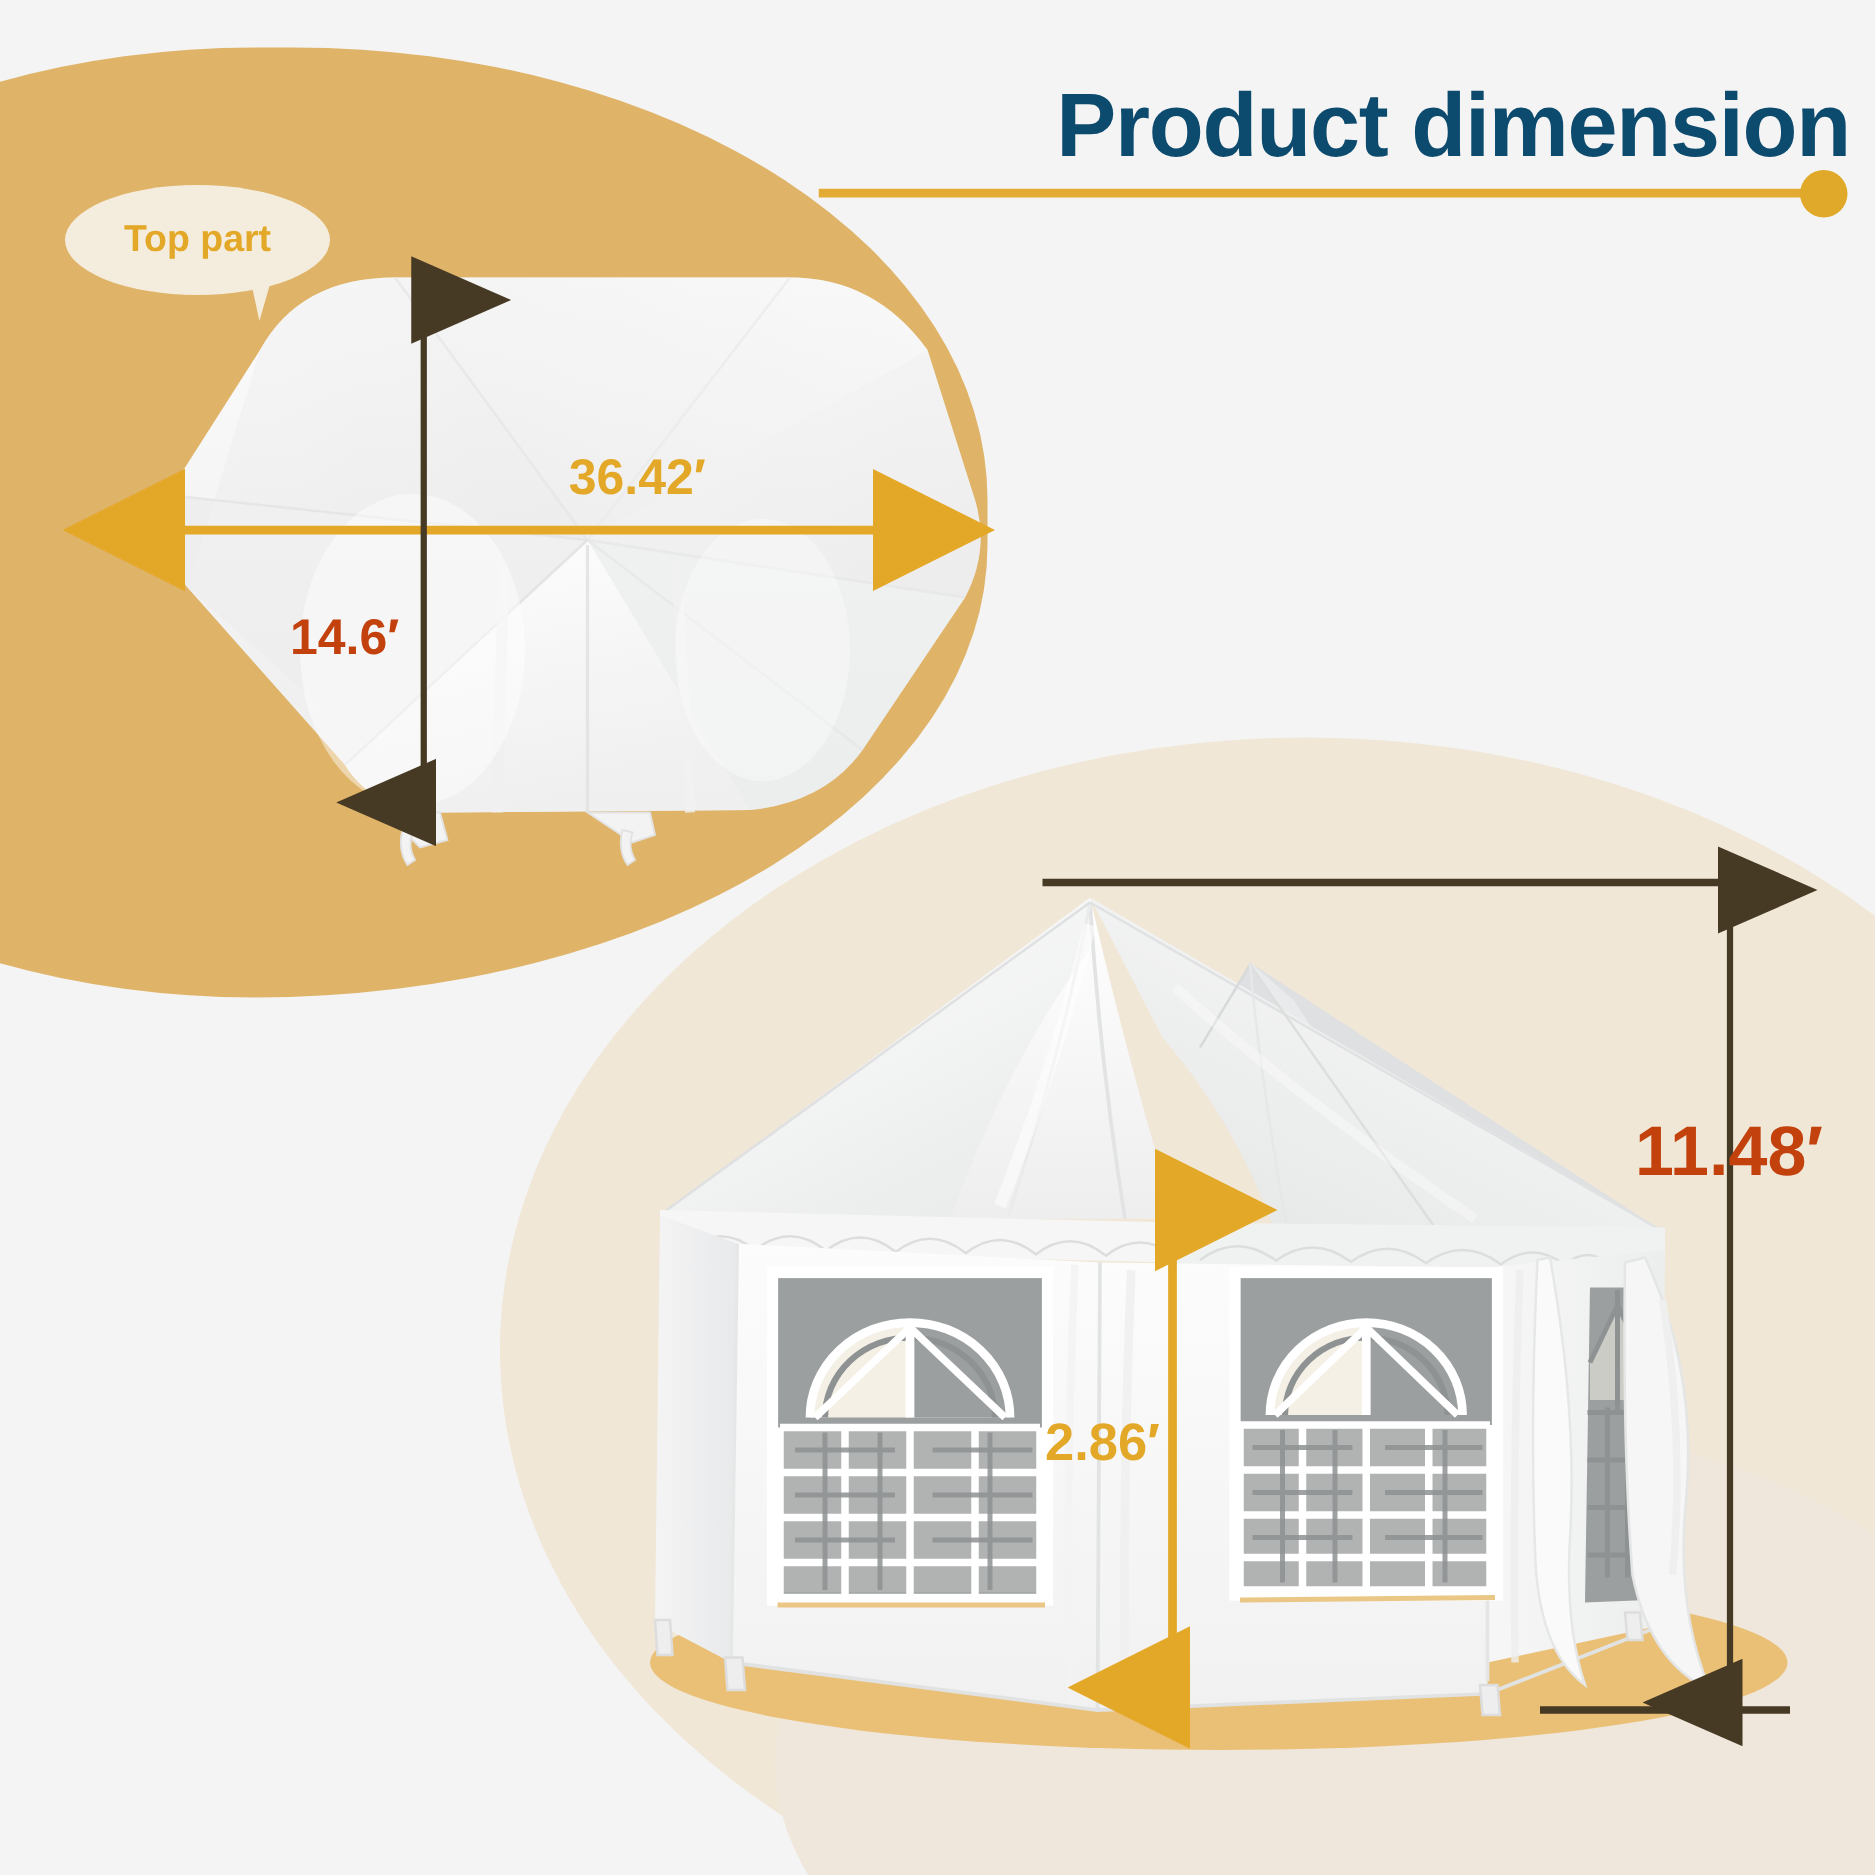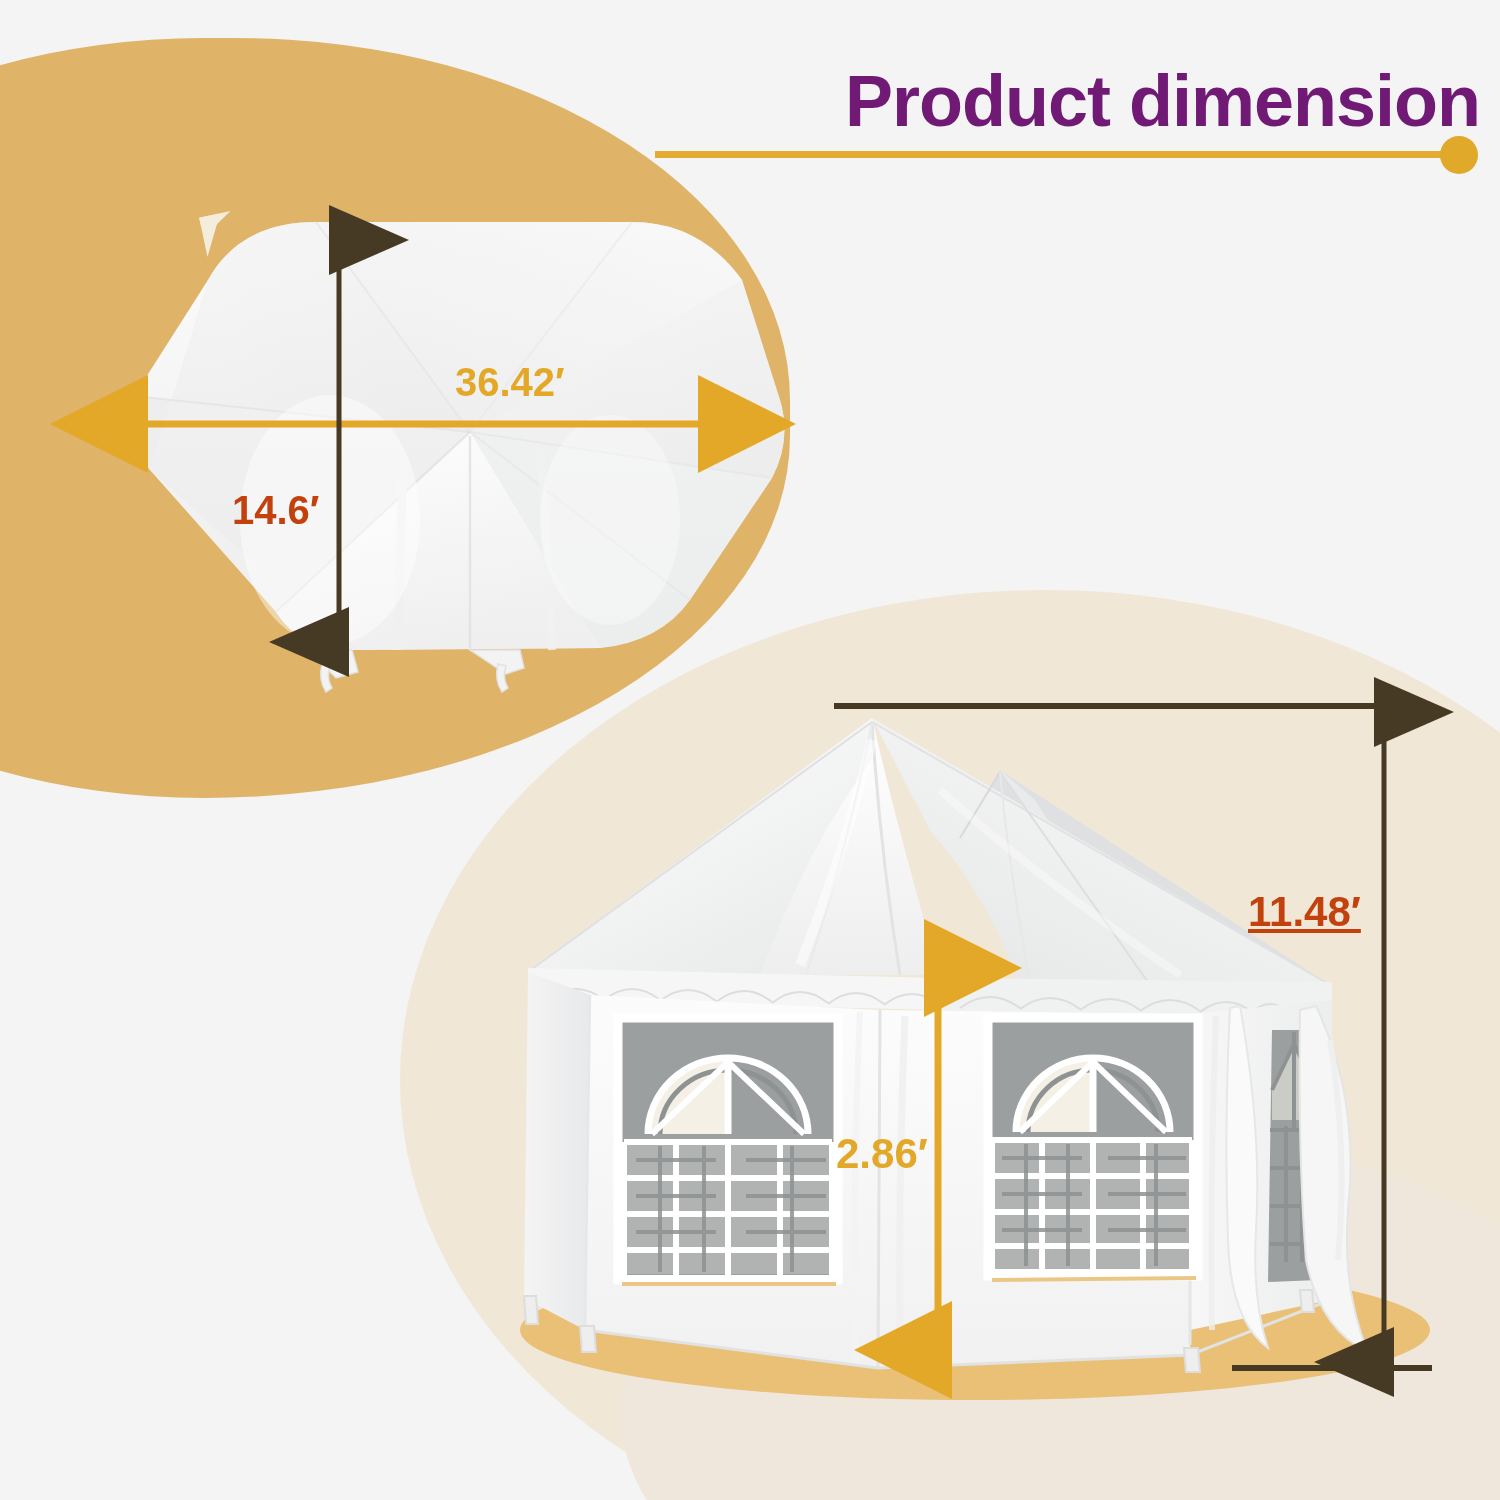--- a/index.html
+++ b/index.html
@@ -52,21 +52,21 @@
     color:#f2e8d8;
     letter-spacing:-2px;
     white-space:nowrap;
   }
   .title{
     position:absolute;
     right:20px;top:62px;
     z-index:4;
     font-size:72px;line-height:78px;
     font-weight:bold;
-    color:#701a75;
+    color:#0c4a6e;
     letter-spacing:-1px;
     white-space:nowrap;
     text-align:right;
   }
   .title-rule{
     position:absolute;
     left:655px;top:151px;width:800px;height:7px;
     background:#e3ab33;
     z-index:4;
   }
@@ -108,21 +108,21 @@
   .art-top{z-index:5;}
   .dims{position:absolute;left:0;top:0;width:1500px;height:1500px;z-index:7;}
 
   .dim-text{
     position:absolute;z-index:8;font-weight:bold;white-space:nowrap;
   }
   .dim-gold{color:#e3a827;}
   .dim-dark{color:#c2410c;}
   .t-1991{left:455px;top:360px;font-size:40px;}
   .t-146{left:232px;top:488px;font-size:40px;}
-  .t-1148{left:1248px;top:888px;font-size:42px;text-decoration:underline;}
+  .t-1148{left:1308px;top:888px;font-size:56px;}
   .t-656{left:836px;top:1130px;font-size:42px;}
 </style>
 </head>
 <body>
 
 <div class="stage">
 
   <div class="blob-gold"></div>
   <div class="blob-beige"></div>
   <div class="blob-beige-2"></div>
@@ -421,15 +421,18 @@
     <line x1="1384" y1="712" x2="1384" y2="1362" stroke="#473a24" stroke-width="5" marker-start="url(#darkUp)" marker-end="url(#darkDown)"></line>
 
     <line x1="938" y1="968" x2="938" y2="1350" stroke="#e3a827" stroke-width="7" marker-start="url(#goldUp)" marker-end="url(#goldDown)"></line>
   </svg>
 
   <div class="dim-text dim-gold t-1991">36.42′</div>
   <div class="dim-text dim-dark t-146">14.6′</div>
   <div class="dim-text dim-dark t-1148">11.48′</div>
   <div class="dim-text dim-gold t-656">2.86′</div>
 
+  <div class="bubble">
+    <span class="bubble-label">Top part</span>
+  </div>
   <div class="bubble-tail"></div>
 
 </div>
 
 </body></html>

